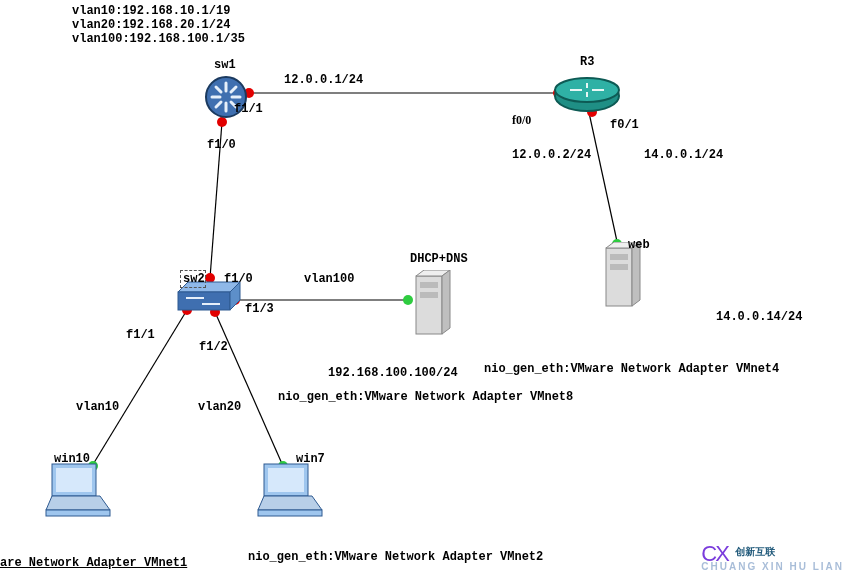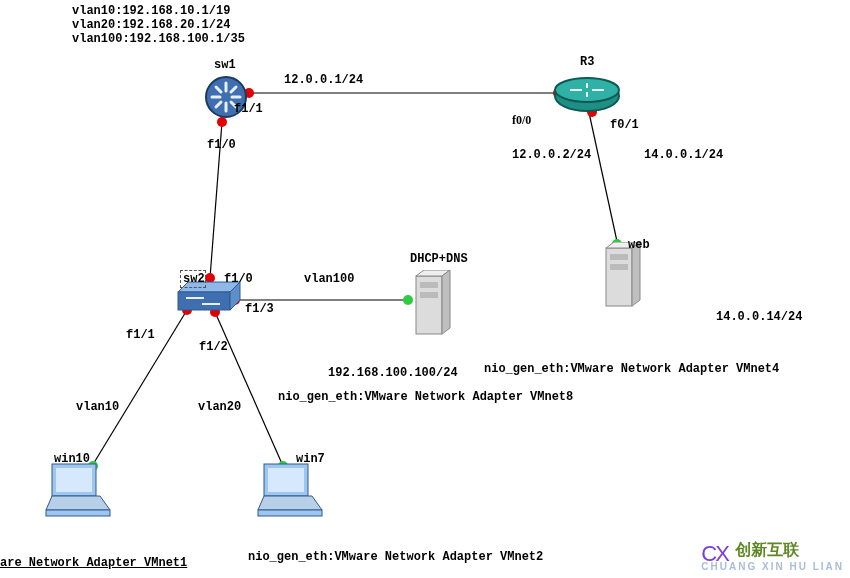--- a/index.html
+++ b/index.html
@@ -45,22 +45,22 @@
     opacity: 0.9;
     font-family: Arial, sans-serif;
   }
   .watermark .cx {
     font-size: 22px;
     font-weight: normal;
     color: #6d28d9;
     letter-spacing: -2px;
   }
   .watermark .cn {
-    font-size: 16px;
-    color: #4d7c0f;
+    font-size: 10px;
+    color: #0c4a6e;
     vertical-align: 6px;
     margin-left: 4px;
   }
   .watermark .py {
     font-size: 10px;
     letter-spacing: 2px;
     color: #9fb6d4;
     display: block;
     text-align: right;
     margin-top: -6px;

